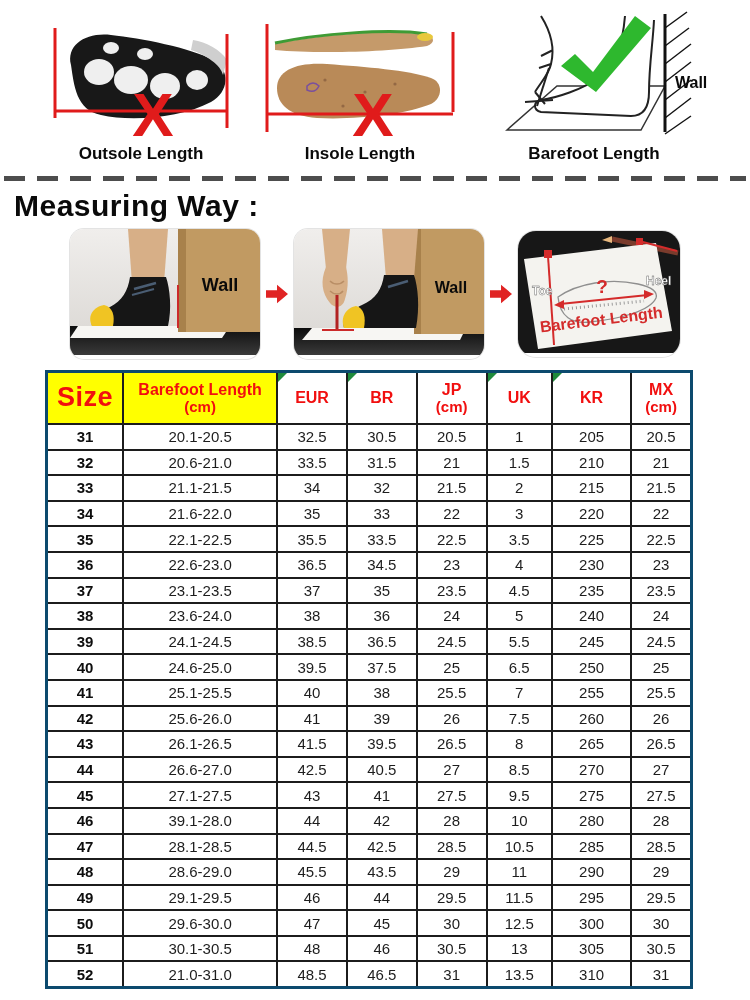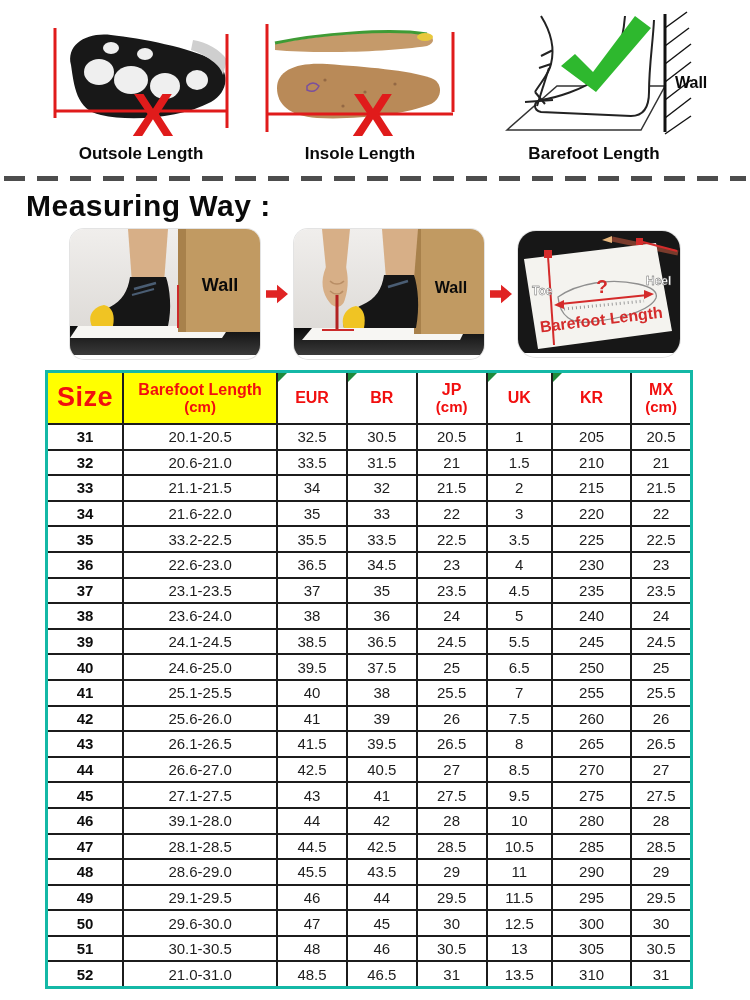--- a/index.html
+++ b/index.html
@@ -8,28 +8,28 @@
   
   .top-row{display:flex;justify-content:center;align-items:flex-start;gap:14px;margin-top:10px;}
   .fig{margin:0;text-align:center;}
   .fig svg{display:block;}
   .fig figcaption{font-weight:bold;font-size:17px;color:#0a0a0a;margin-top:2px;}
   svg text{font-family:"Liberation Sans",sans-serif;}
   
   .divider{height:5px;margin:12px 4px 0 4px;
     background:repeating-linear-gradient(90deg,#4d4d4d 0 21px,transparent 21px 33px);}
   
-  .heading{font-size:30px;font-weight:bold;color:#0a0a0a;margin:8px 0 6px 26px;letter-spacing:.5px;}
+  .heading{font-size:30px;font-weight:bold;color:#0a0a0a;margin:8px 0 6px 14px;letter-spacing:.5px;}
   
   .photos{display:flex;justify-content:center;align-items:center;gap:6px;margin-top:2px;height:130px;}
   .photo{border-radius:14px;overflow:hidden;box-shadow:0 0 0 1px #e3e3e3;}
   .photo3{border-radius:18px;}
   
   .size-table{border-collapse:collapse;table-layout:fixed;width:648px;margin:11px 0 0 45px;
-    border:3px solid #14b8a6;}
+    border:3px solid #0c4a6e;}
   .size-table th,.size-table td{border:2px solid #1c1c1c;padding:0;text-align:center;vertical-align:middle;}
   .size-table th{position:relative;background:#fff;color:#f10f0f;font-weight:bold;height:50px;line-height:1.1;}
   .size-table th.hl{background:#ffff00;}
   .hlabel{font-size:16px;}
   th[data-colkey="size"] .hlabel{font-size:27px;letter-spacing:.5px;}
   .hsub{font-size:15px;}
   .corner{position:absolute;top:0;left:0;width:0;height:0;
     border-top:9px solid #1f8a3b;border-right:9px solid transparent;}
   .size-table td{height:23.6px;font-size:15px;color:#1d1d1d;background:#fff;}
   .size-table td.size-col{font-weight:bold;color:#0d0d0d;}
@@ -268,21 +268,21 @@
           <td>21.6-22.0</td>
           <td>35</td>
           <td>33</td>
           <td>22</td>
           <td>3</td>
           <td>220</td>
           <td>22</td>
         </tr>
         <tr>
           <td class="size-col">35</td>
-          <td>33.2-22.5</td>
+          <td>22.1-22.5</td>
           <td>35.5</td>
           <td>33.5</td>
           <td>22.5</td>
           <td>3.5</td>
           <td>225</td>
           <td>22.5</td>
         </tr>
         <tr>
           <td class="size-col">36</td>
           <td>22.6-23.0</td>

